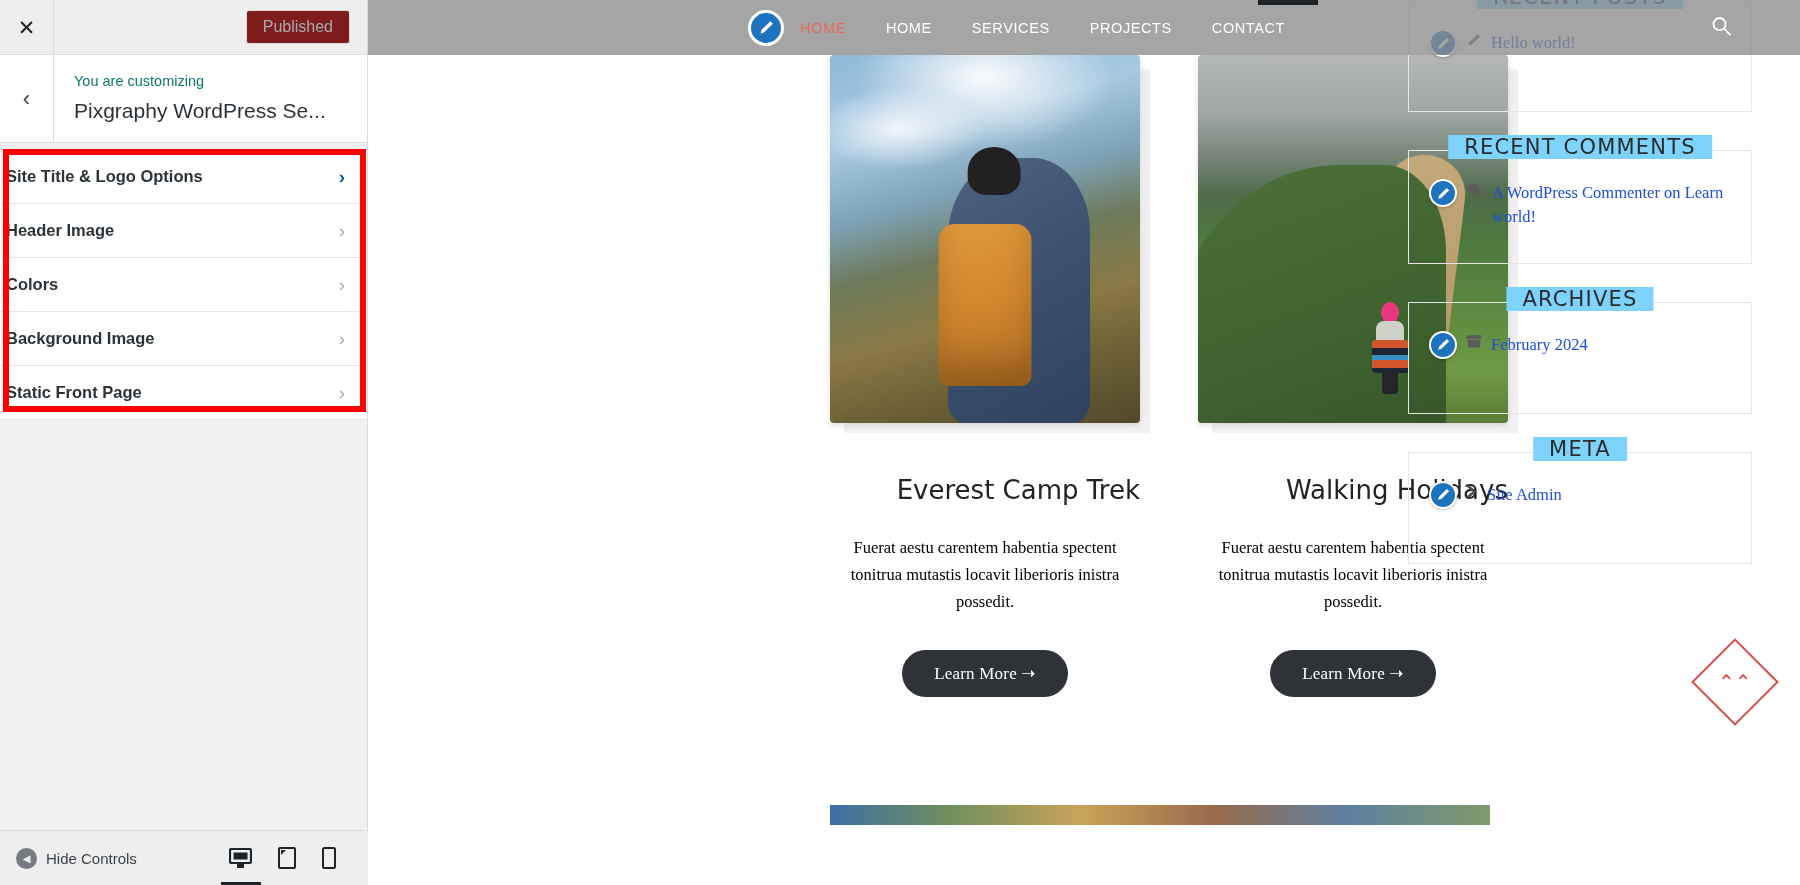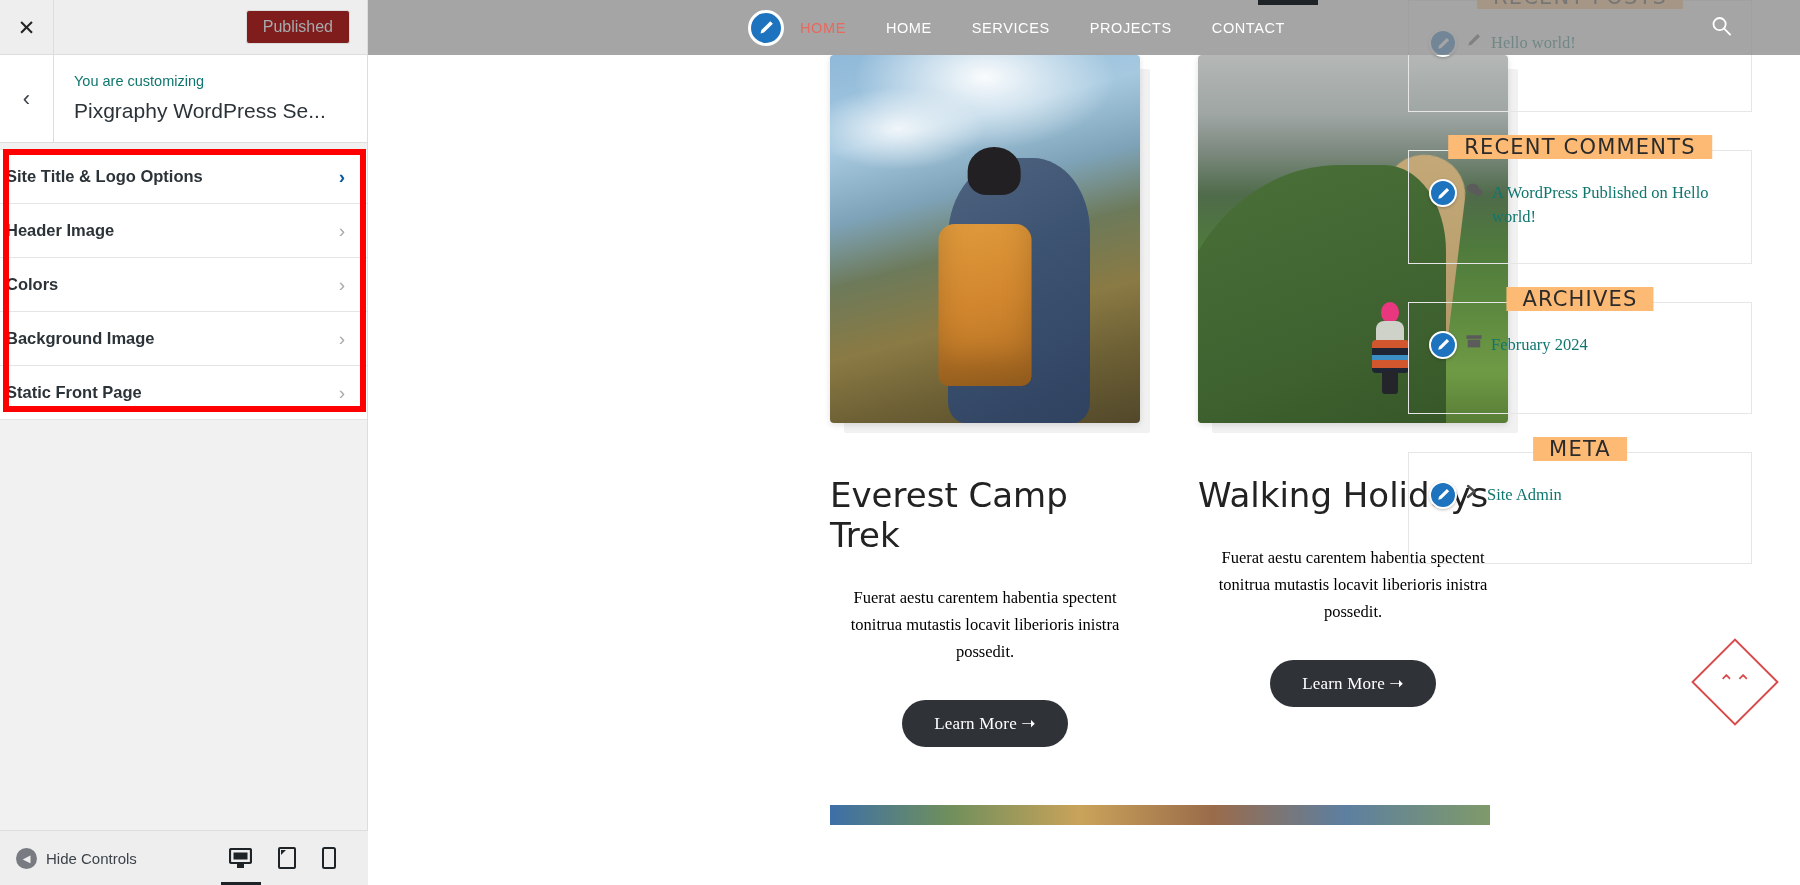--- a/index.html
+++ b/index.html
@@ -165,22 +165,22 @@
     overflow: visible;
     position: relative;
   }
   .card-img {
     width: 310px; height: 368px;
     border-radius: 4px;
     overflow: hidden;
     position: relative;
   }
   .card-title {
-    text-align: left; margin-top: 52px;
-    font-size: 34px; color: #222; font-weight: 400;
+    text-align: right; margin-top: 52px;
+    font-size: 26px; color: #222; font-weight: 400;
     font-family: "DejaVu Sans", sans-serif;
   }
   .card-text {
     text-align: center; margin-top: 30px;
     font-size: 16.5px; line-height: 1.63; color: #000000;
     font-family: "Liberation Serif", serif;
     padding: 0 14px;
   }
   .card-btn-wrap { text-align: center; margin-top: 34px; }
   .card-btn {
@@ -249,40 +249,40 @@
   }
   .widget { position: relative; margin-bottom: 38px; }
   .widget-frame {
     border: 1px solid #e6e6e6;
     padding: 30px 20px 28px 20px;
     min-height: 112px;
     position: relative;
   }
   .widget-head {
     position: absolute; top: -16px; left: 50%; transform: translateX(-50%);
-    background: #fdba74; padding: 0 16px;
+    background: #7dd3fc; padding: 0 16px;
     font-size: 21px; letter-spacing: 1.2px;
     color: #2b2b2b; font-weight: 400;
     white-space: nowrap;
     font-family: "DejaVu Sans", sans-serif;
     z-index: 3;
   }
   .widget-row { display: flex; align-items: flex-start; gap: 9px; margin-bottom: 6px; }
   .wp-edit-pin {
     flex: 0 0 auto;
     width: 28px; height: 28px; border-radius: 50%;
     background: #1e73be; border: 2px solid #fff;
     box-shadow: 0 1px 3px rgba(0,0,0,0.25);
     display: flex; align-items: center; justify-content: center;
     cursor: pointer; margin-top: -2px;
   }
   .widget-ico { flex: 0 0 auto; color: #5b5b5b; margin-top: 1px; }
   .widget-text {
     font-family: "Liberation Serif", serif;
-    font-size: 16.5px; color: #0f766e; line-height: 1.45;
+    font-size: 16.5px; color: #1d4ed8; line-height: 1.45;
   }
 
   .scroll-top {
     position: absolute; right: 34px; bottom: 112px;
     width: 62px; height: 62px;
     border: 2px solid #d94a4a;
     transform: rotate(45deg);
     display: flex; align-items: center; justify-content: center;
     cursor: pointer; background: rgba(255,255,255,0.9);
     z-index: 14;
@@ -477,21 +477,21 @@
               <svg width="15" height="15" viewBox="0 0 20 20">
                 <path d="M14.5 2.5 L17.5 5.5 L7 16 L3 17 L4 13 Z" fill="#fff"></path>
               </svg>
             </div>
             <span class="widget-ico">
               <svg width="17" height="16" viewBox="0 0 20 18">
                 <ellipse cx="8" cy="7" rx="7" ry="5.4" fill="#5b5b5b"></ellipse>
                 <ellipse cx="14" cy="11.5" rx="5.2" ry="4.1" fill="#5b5b5b"></ellipse>
               </svg>
             </span>
-            <span class="widget-text">A WordPress Published on Hello world!</span>
+            <span class="widget-text">A WordPress Commenter on Learn world!</span>
           </div>
         </div>
       </div>
 
       <div class="widget">
         <div class="widget-frame">
           <div class="widget-head">ARCHIVES</div>
           <div class="widget-row">
             <div class="wp-edit-pin">
               <svg width="15" height="15" viewBox="0 0 20 20">

